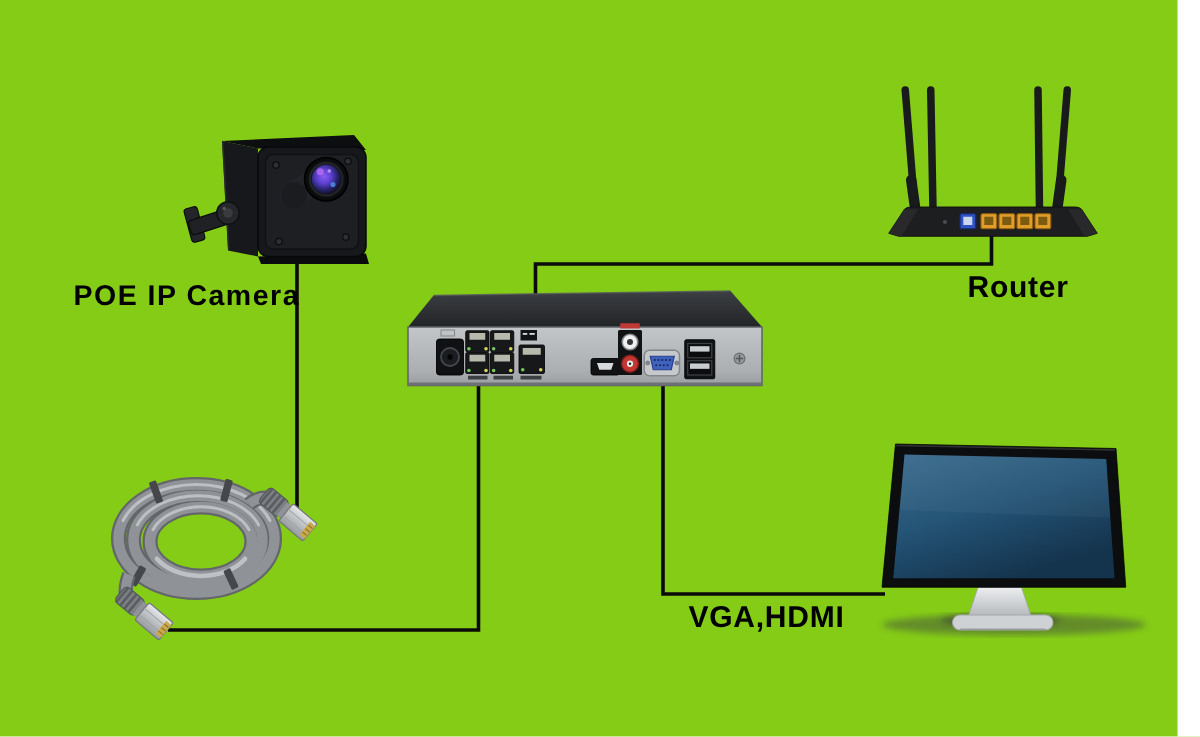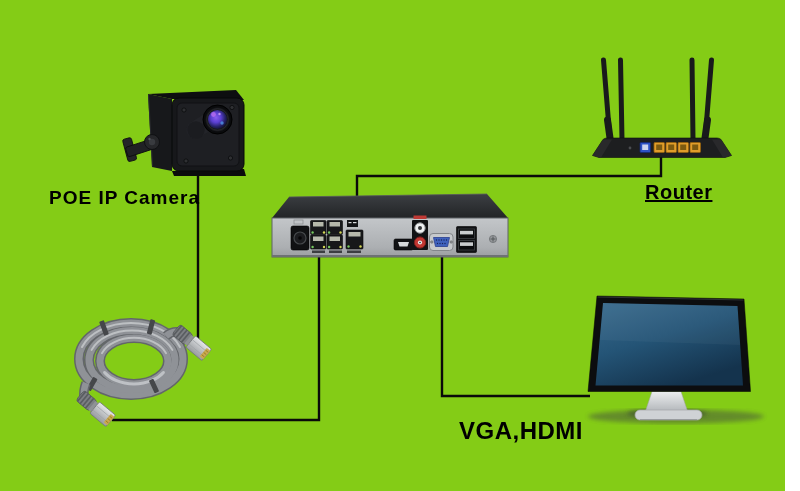--- a/index.html
+++ b/index.html
@@ -7,22 +7,22 @@
     position:relative; width:785px; height:491px; background:#84cc16;
     overflow:hidden; font-family:"Liberation Sans", sans-serif;
   }
   .stage svg { position:absolute; left:0; top:0; }
   .lbl {
     position:absolute; font-weight:bold; color:#000;
     font-family:"Liberation Sans", sans-serif; white-space:nowrap;
   }
   .lbl-camera  { left:49px;  top:187px; font-size:19px; letter-spacing:1px; }
   .lbl-nvr     { left:337px; top:261px; font-size:20px; letter-spacing:1.5px; }
-  .lbl-router  { left:645px; top:181px; font-size:20px; letter-spacing:0.5px;text-decoration:underline; }
-  .lbl-monitor { left:459px; top:417px; font-size:24px; letter-spacing:0.5px; }
+  .lbl-router  { left:645px; top:181px; font-size:20px; letter-spacing:0.5px; }
+  .lbl-monitor { left:459px; top:401px; font-size:20px; letter-spacing:0.5px; }
 </style>
 </head>
 <body>
 
 <div class="stage">
 
 <svg width="800" height="491" viewBox="0 0 800 491">
   <defs>
     <linearGradient id="slabGrad" x1="0" y1="0" x2="0" y2="1">
       <stop offset="0" stop-color="#3c3f43"></stop>

